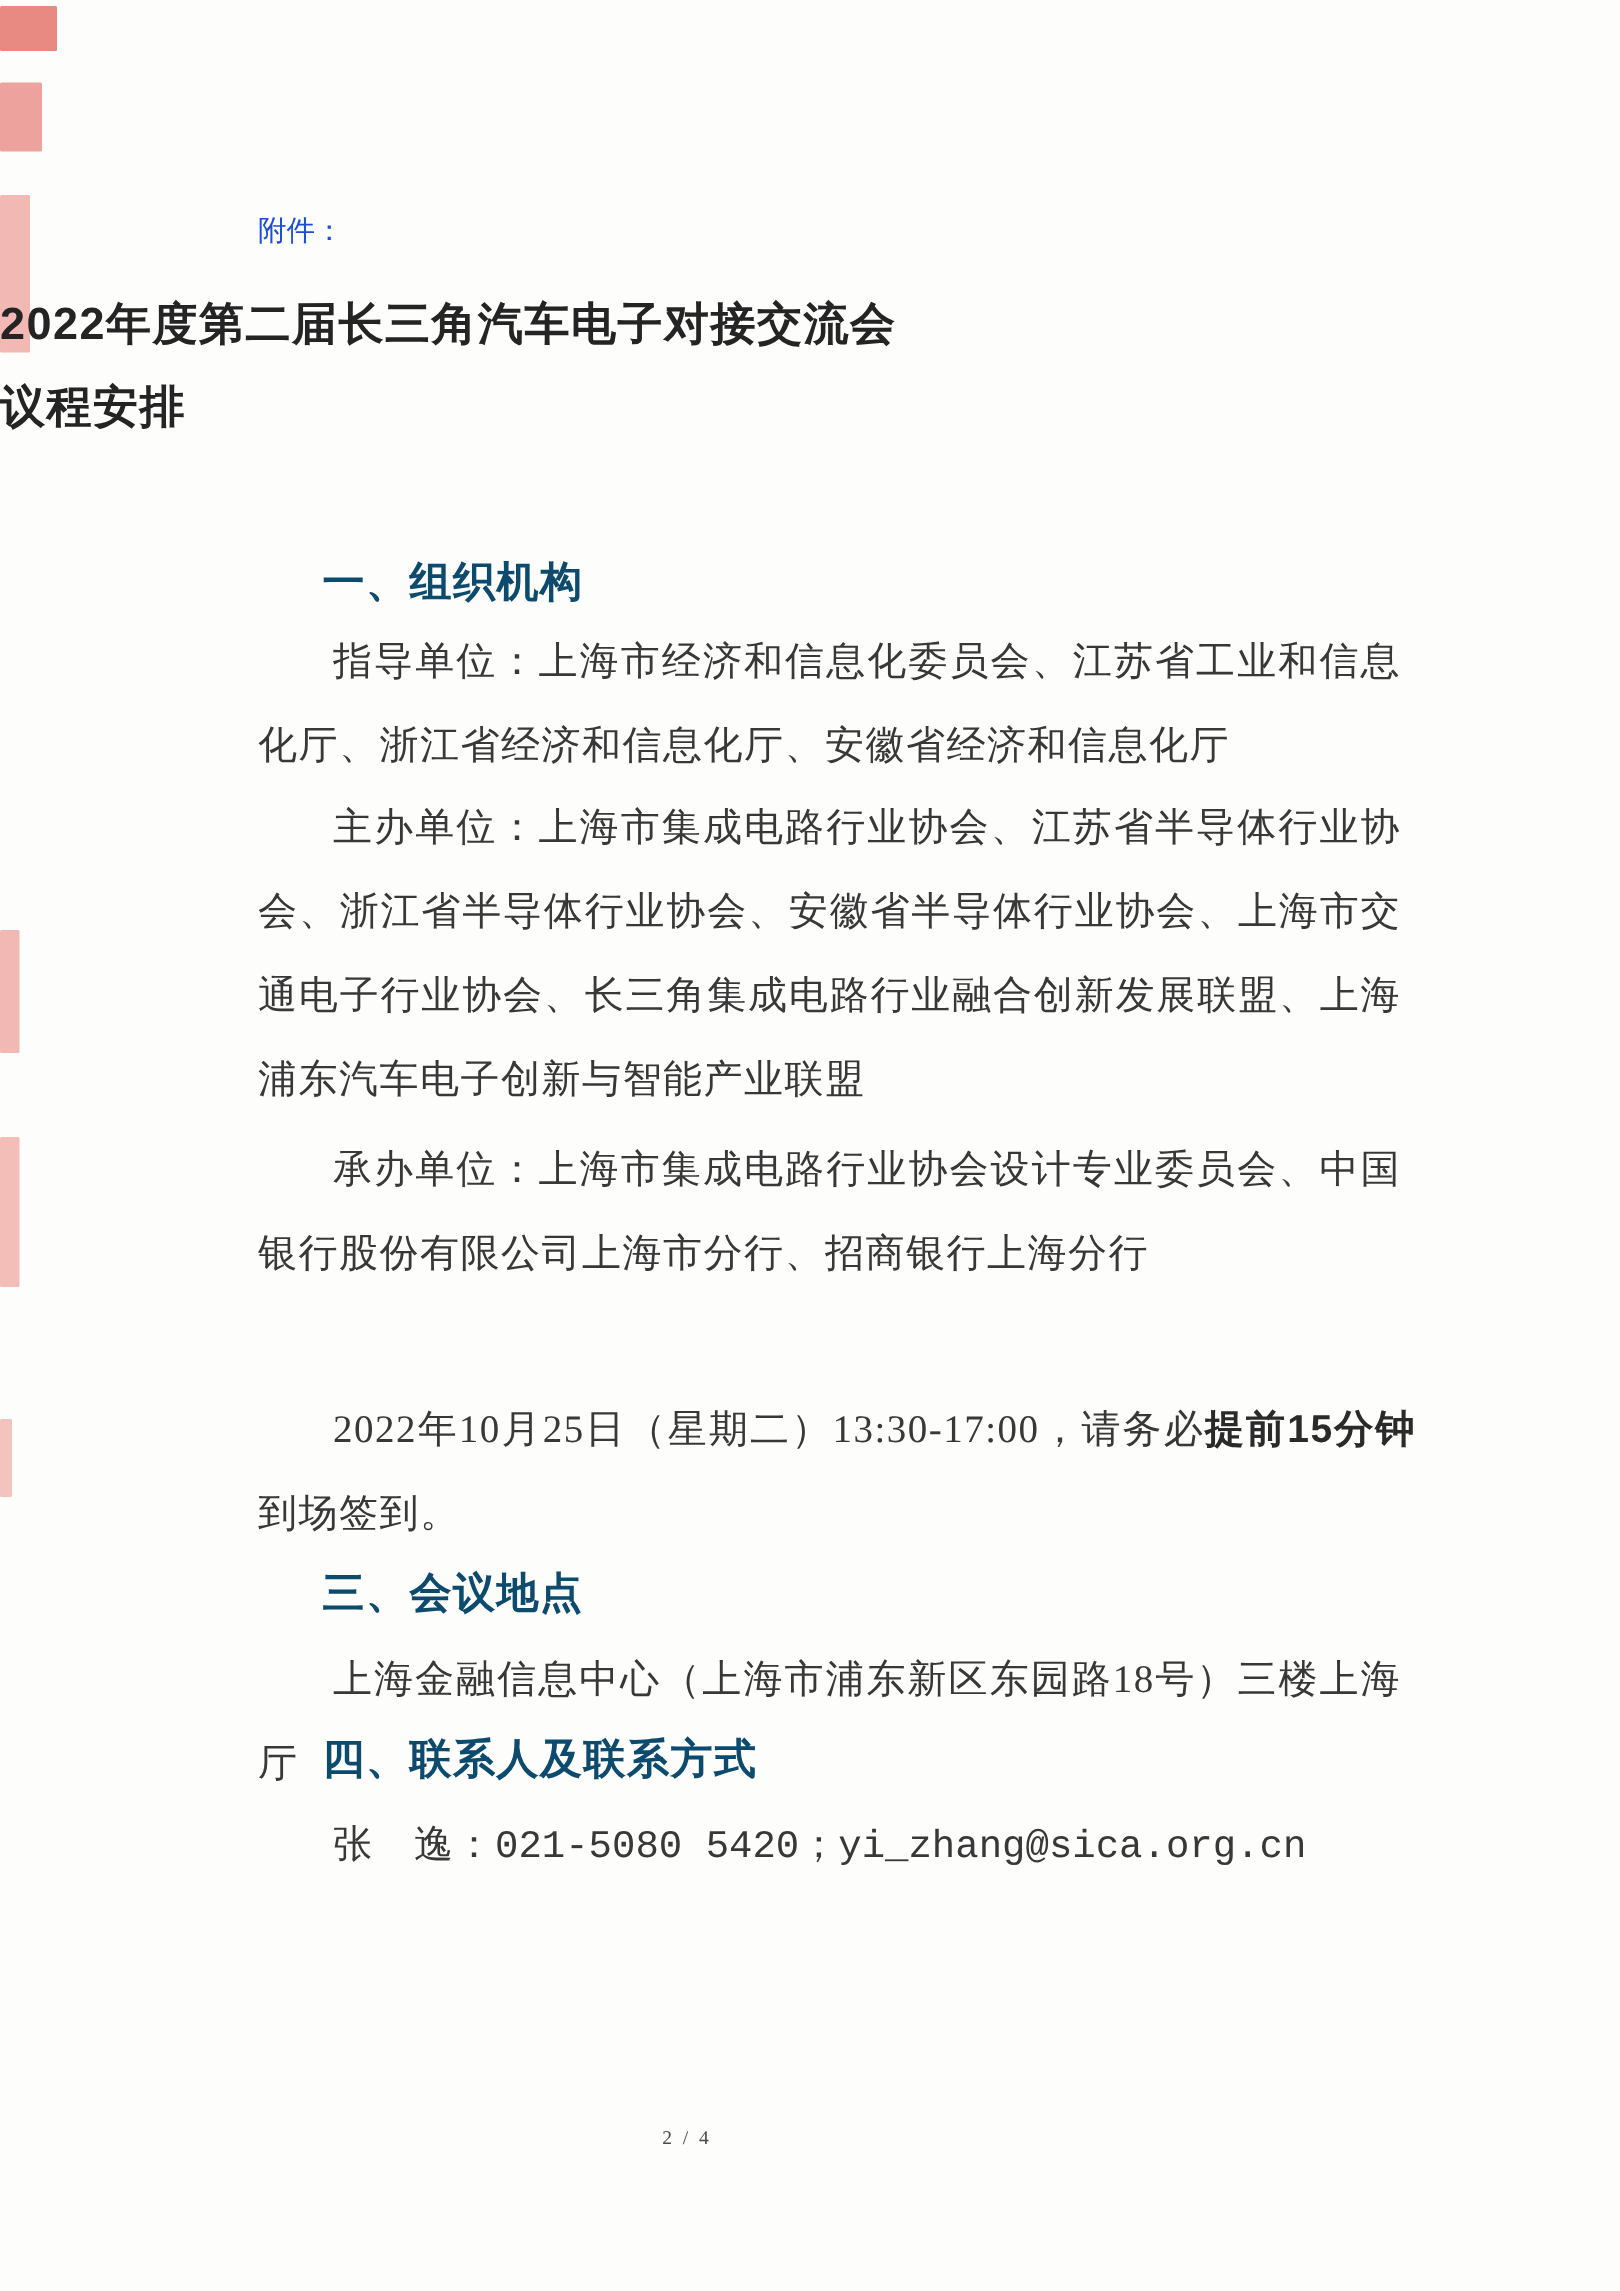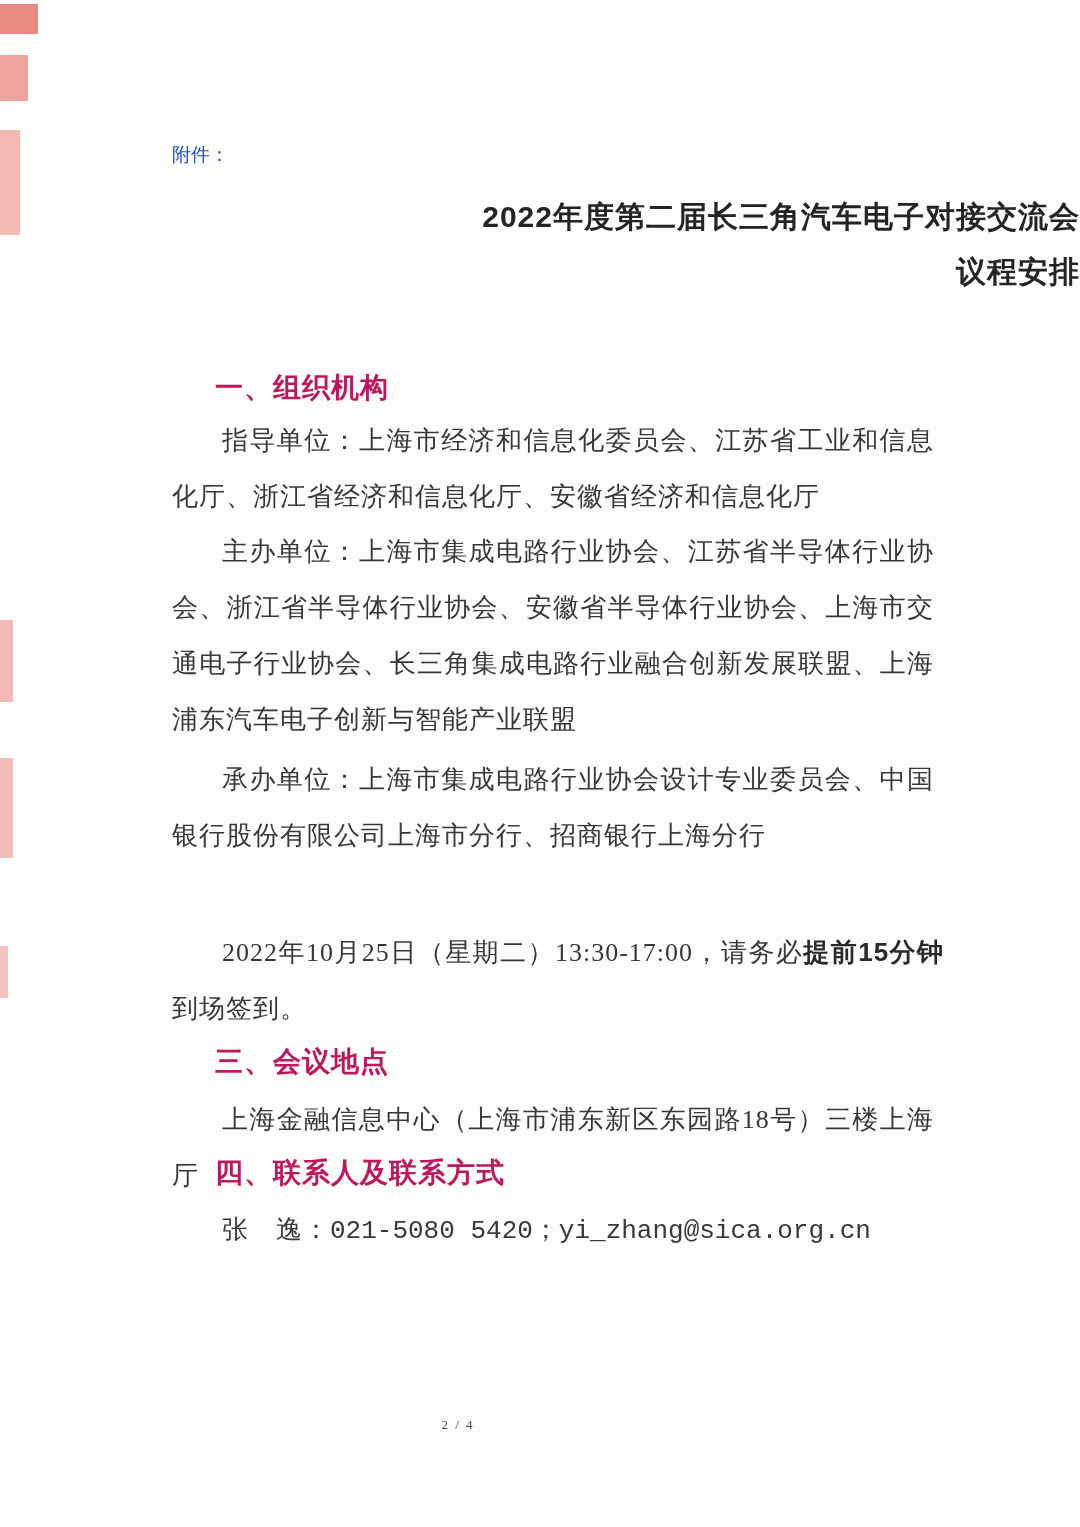--- a/index.html
+++ b/index.html
@@ -36,39 +36,39 @@
     top: 127px;
     font-size: 19px;
     line-height: 56px;
     color: #1d4ed8;
   }
 
   .doc-title {
     position: absolute;
     left: 0;
     width: 1080px;
-    text-align: right;
+    text-align: left;
     font-family: "Liberation Sans", "DejaVu Sans", sans-serif;
     font-weight: 700;
     font-size: 30px;
     line-height: 48px;
     color: #242424;
     letter-spacing: 1px;
   }
   .title-1 { top: 193px; }
   .title-2 { top: 248px; }
 
   .sec-heading {
     position: absolute;
     left: 215px;
     font-family: "Liberation Sans", "DejaVu Sans", sans-serif;
     font-weight: 700;
     font-size: 28px;
     line-height: 52px;
-    color: #be185d;
+    color: #0c4a6e;
     letter-spacing: 1px;
     margin: 0;
   }
   .h-org      { top: 362px; }
   .h-time     { top: 864px; }
   .h-venue    { top: 1036px; }
   .h-contacts { top: 1147px; }
 
   .para {
     position: absolute;

